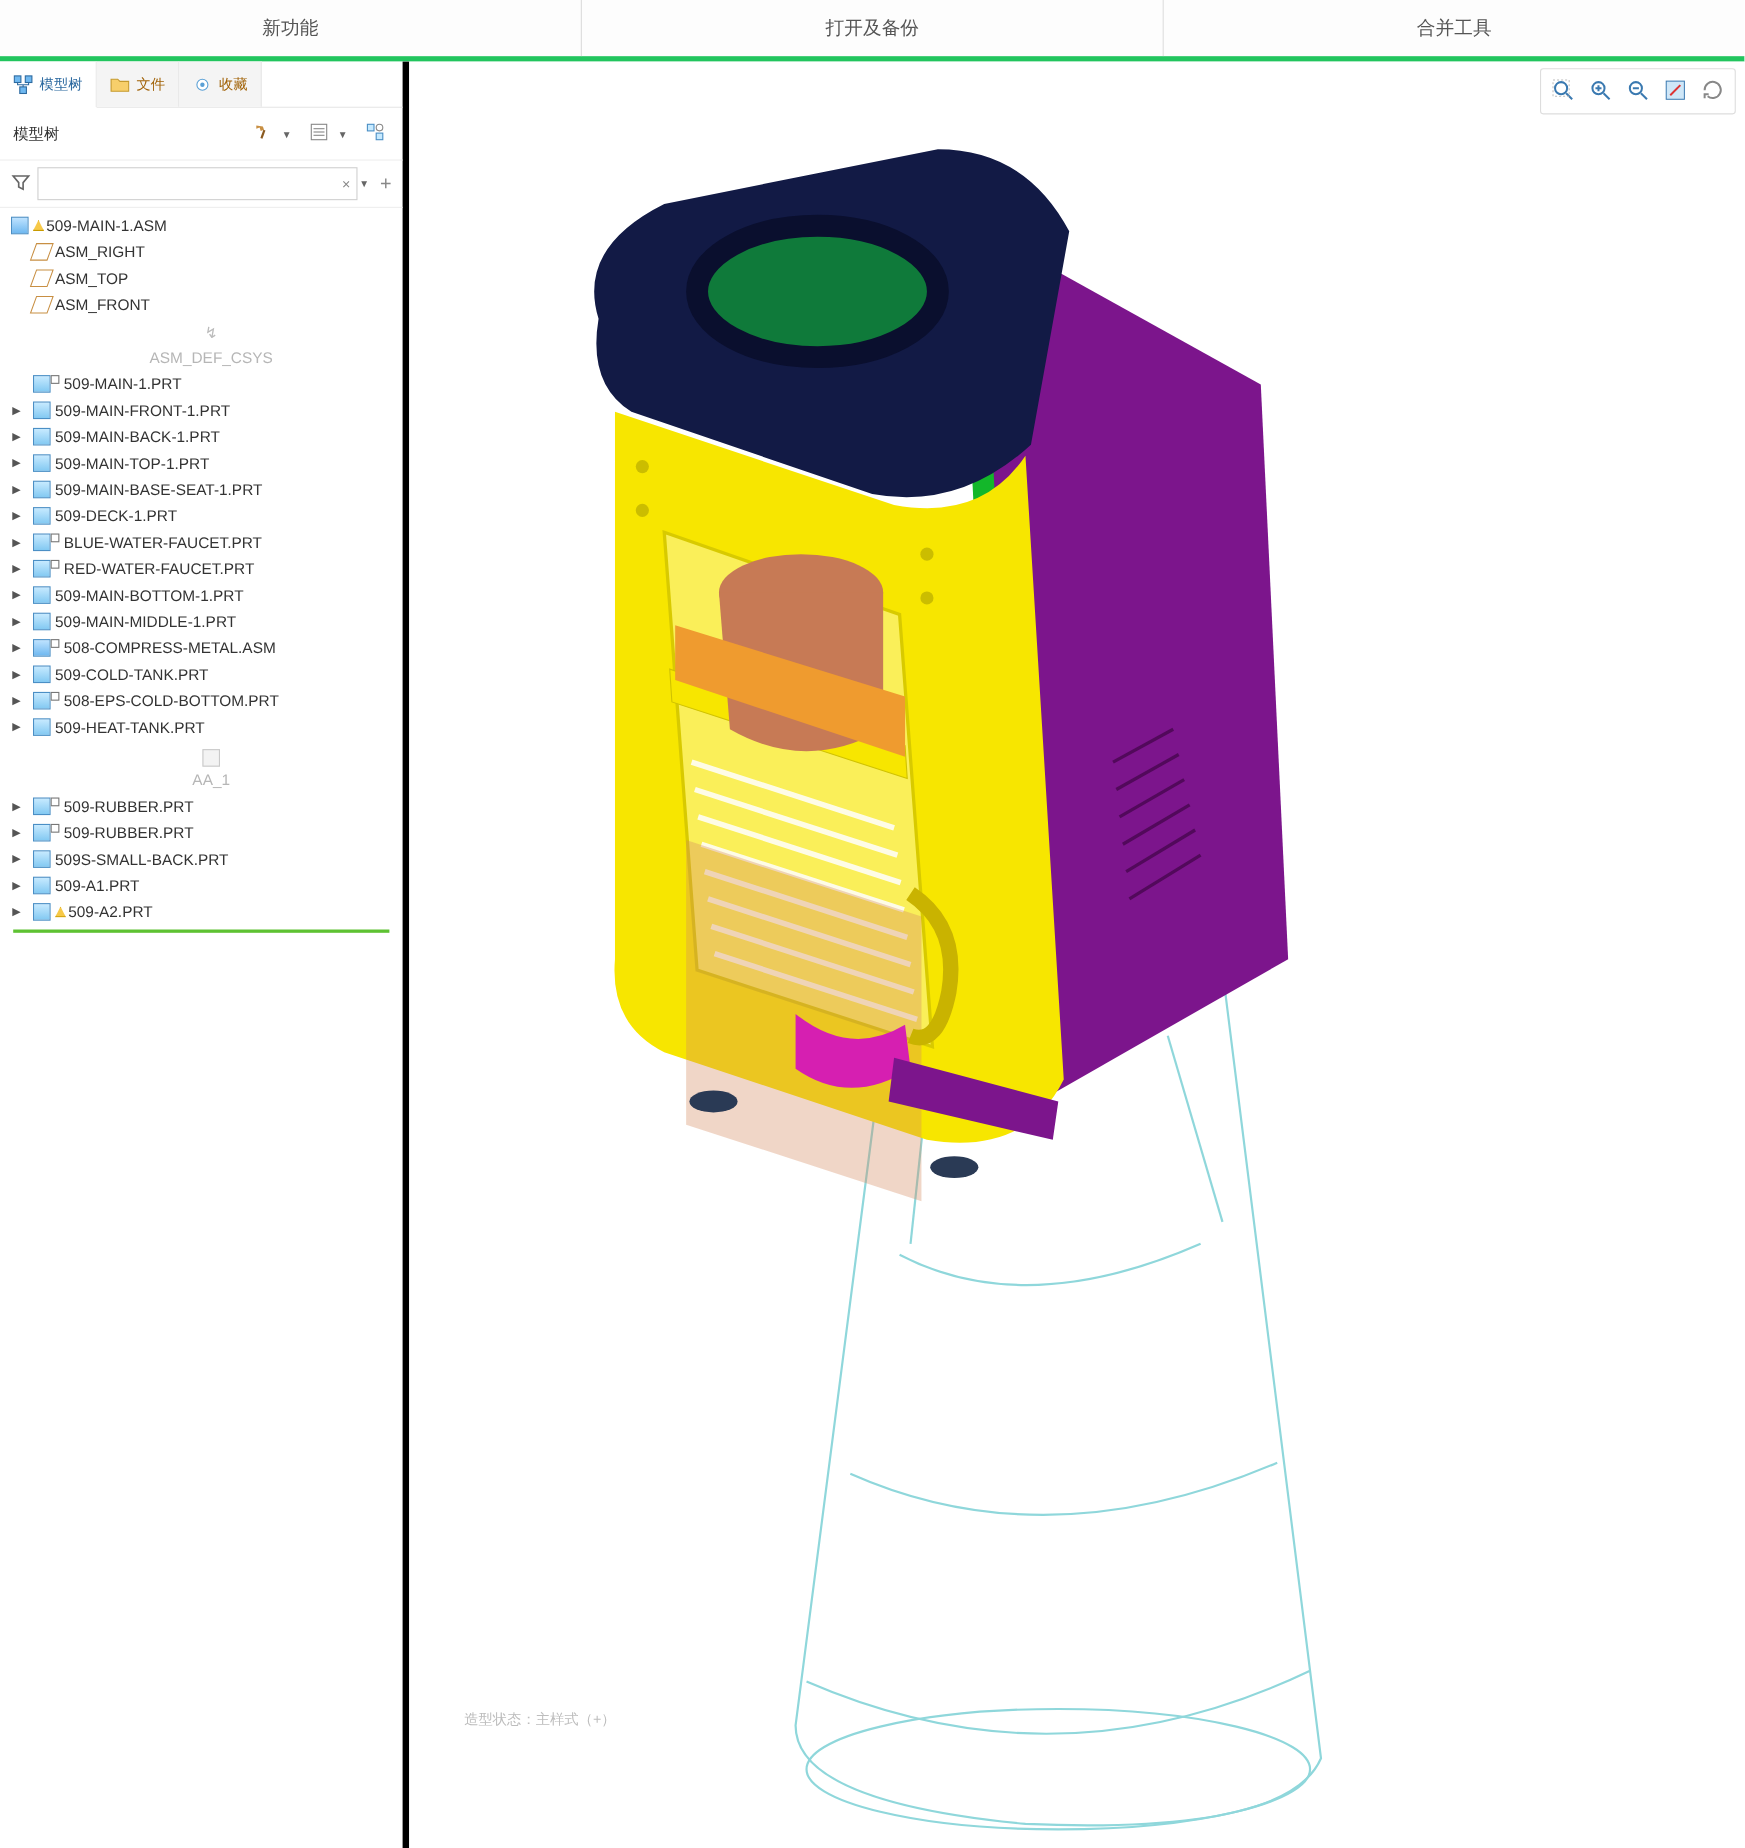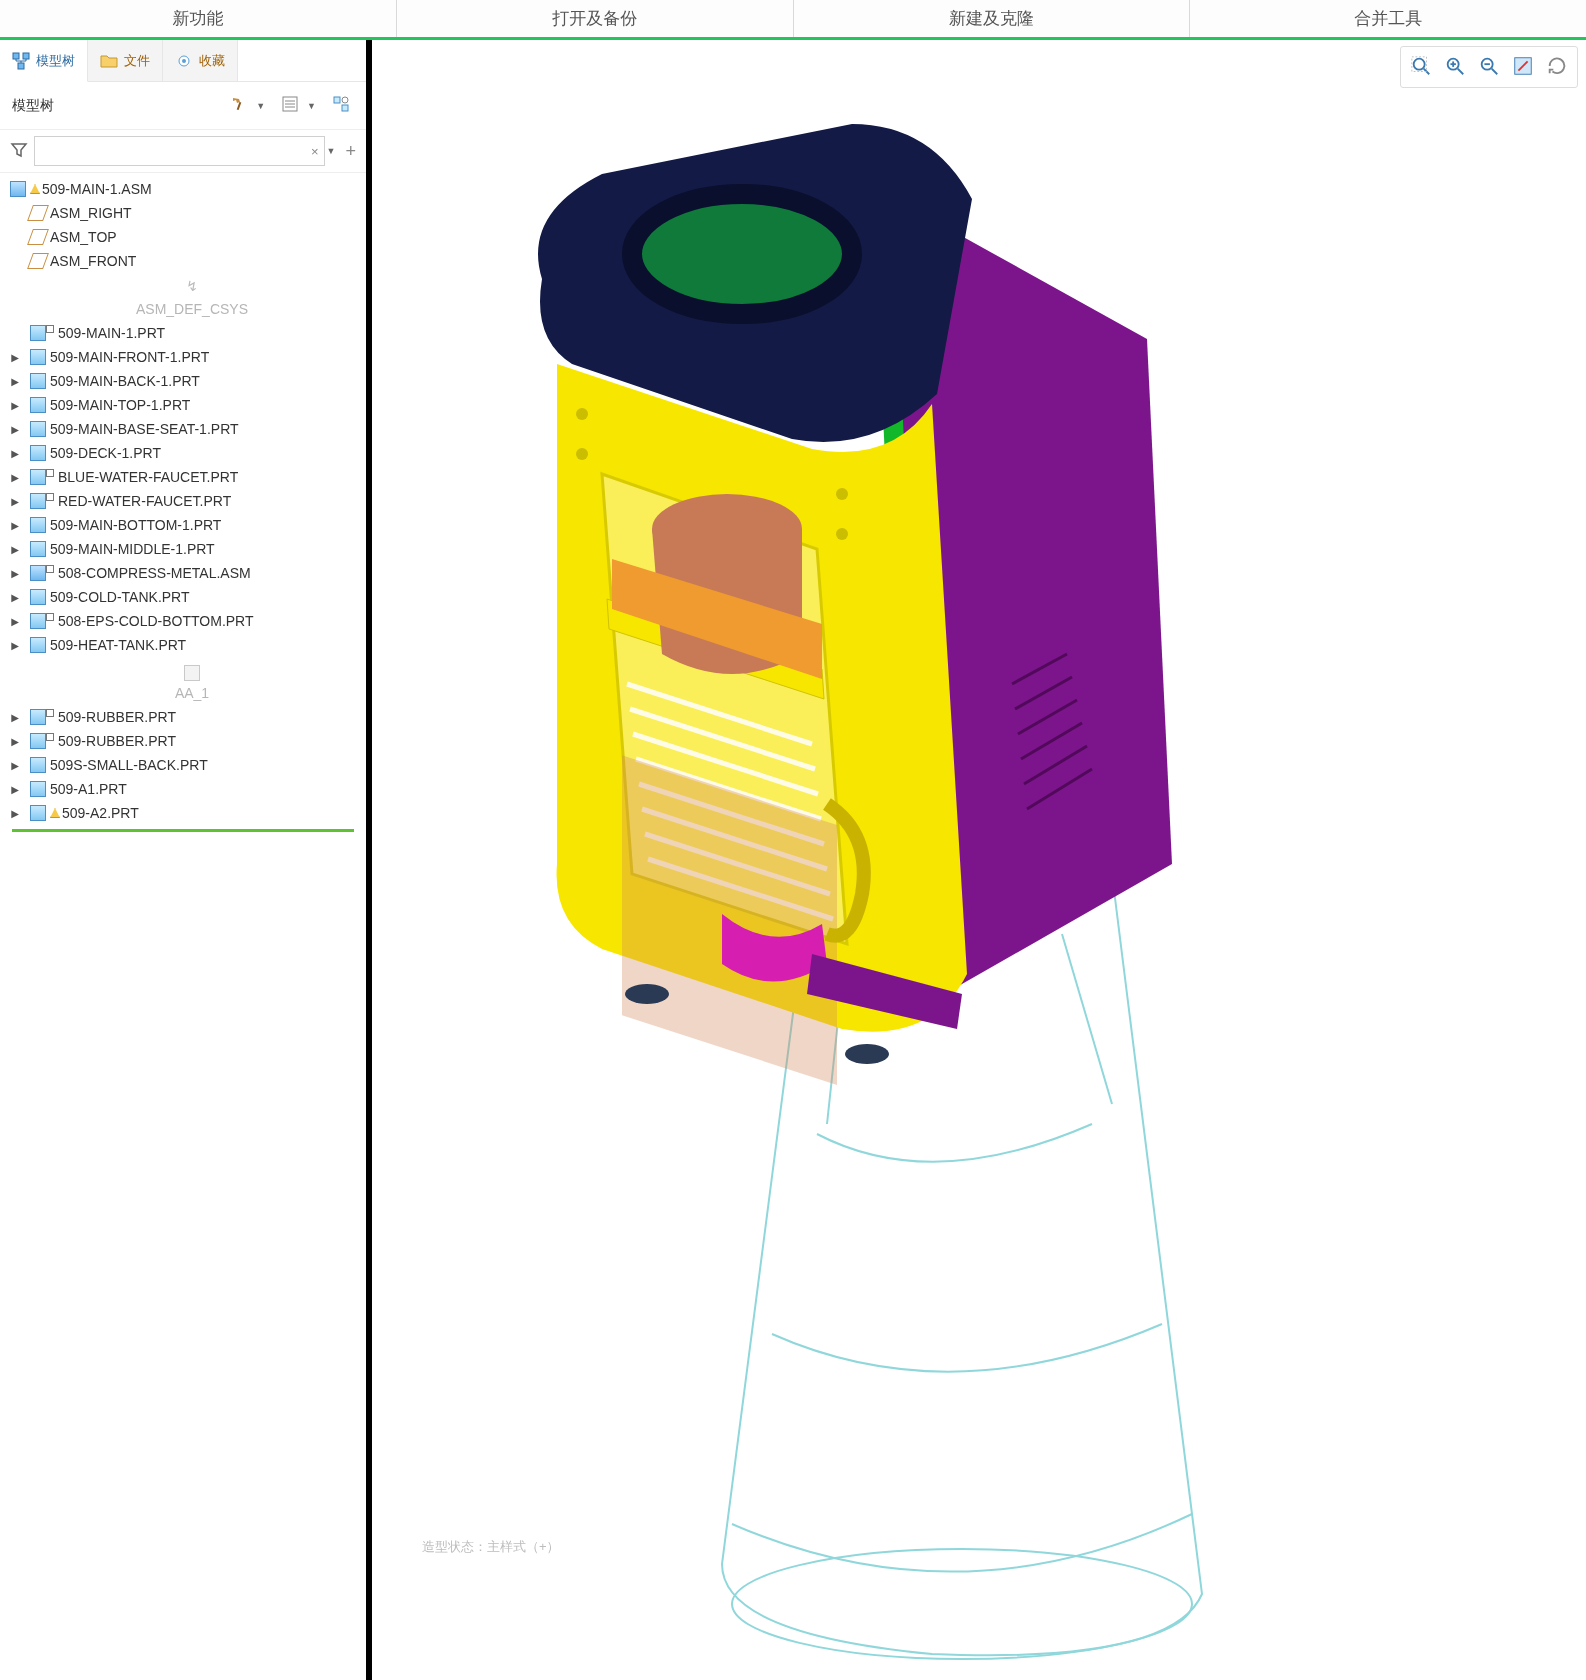--- a/index.html
+++ b/index.html
@@ -1,20 +1,20 @@
 <!DOCTYPE html>
 <html><head>
 <meta charset="utf-8">
 <style>
   * { box-sizing: border-box; margin: 0; padding: 0; }
   html, body { width: 100%; height: 100%; font-family: "Microsoft YaHei", Arial, sans-serif; font-size: 13px; color: #333; }
   body { display: flex; flex-direction: column; background: #fff; }
 
   
-  .top-ribbon { display: flex; height: 40px; border-bottom: 3px solid #22c55e; }
+  .top-ribbon { display: flex; height: 56px; border-bottom: 5px solid #22c55e; }
   .top-ribbon .rb-btn {
     flex: 1; display: flex; align-items: center; justify-content: center;
     border-right: 1px solid #d9d9d9; background: #fdfdfd; color: #555;
     font-size: 17px; user-select: none;
   }
   .top-ribbon .rb-btn:last-child { border-right: none; }
 
   
   .main { flex: 1; display: flex; min-height: 0; }
 
@@ -109,21 +109,20 @@
   }
 
   .model-svg { width: 100%; height: 100%; }
 </style>
 </head>
 <body>
 
 <div class="top-ribbon">
   <div class="rb-btn">新功能</div>
   <div class="rb-btn">打开及备份</div>
-  <div class="rb-btn">新建及克隆</div>
   <div class="rb-btn">合并工具</div>
 </div>
 
 <div class="main">
 
   <div class="sidebar">
 
     <div class="sb-tabs">
       <div class="sb-tab active">
         <span class="tab-icon">

